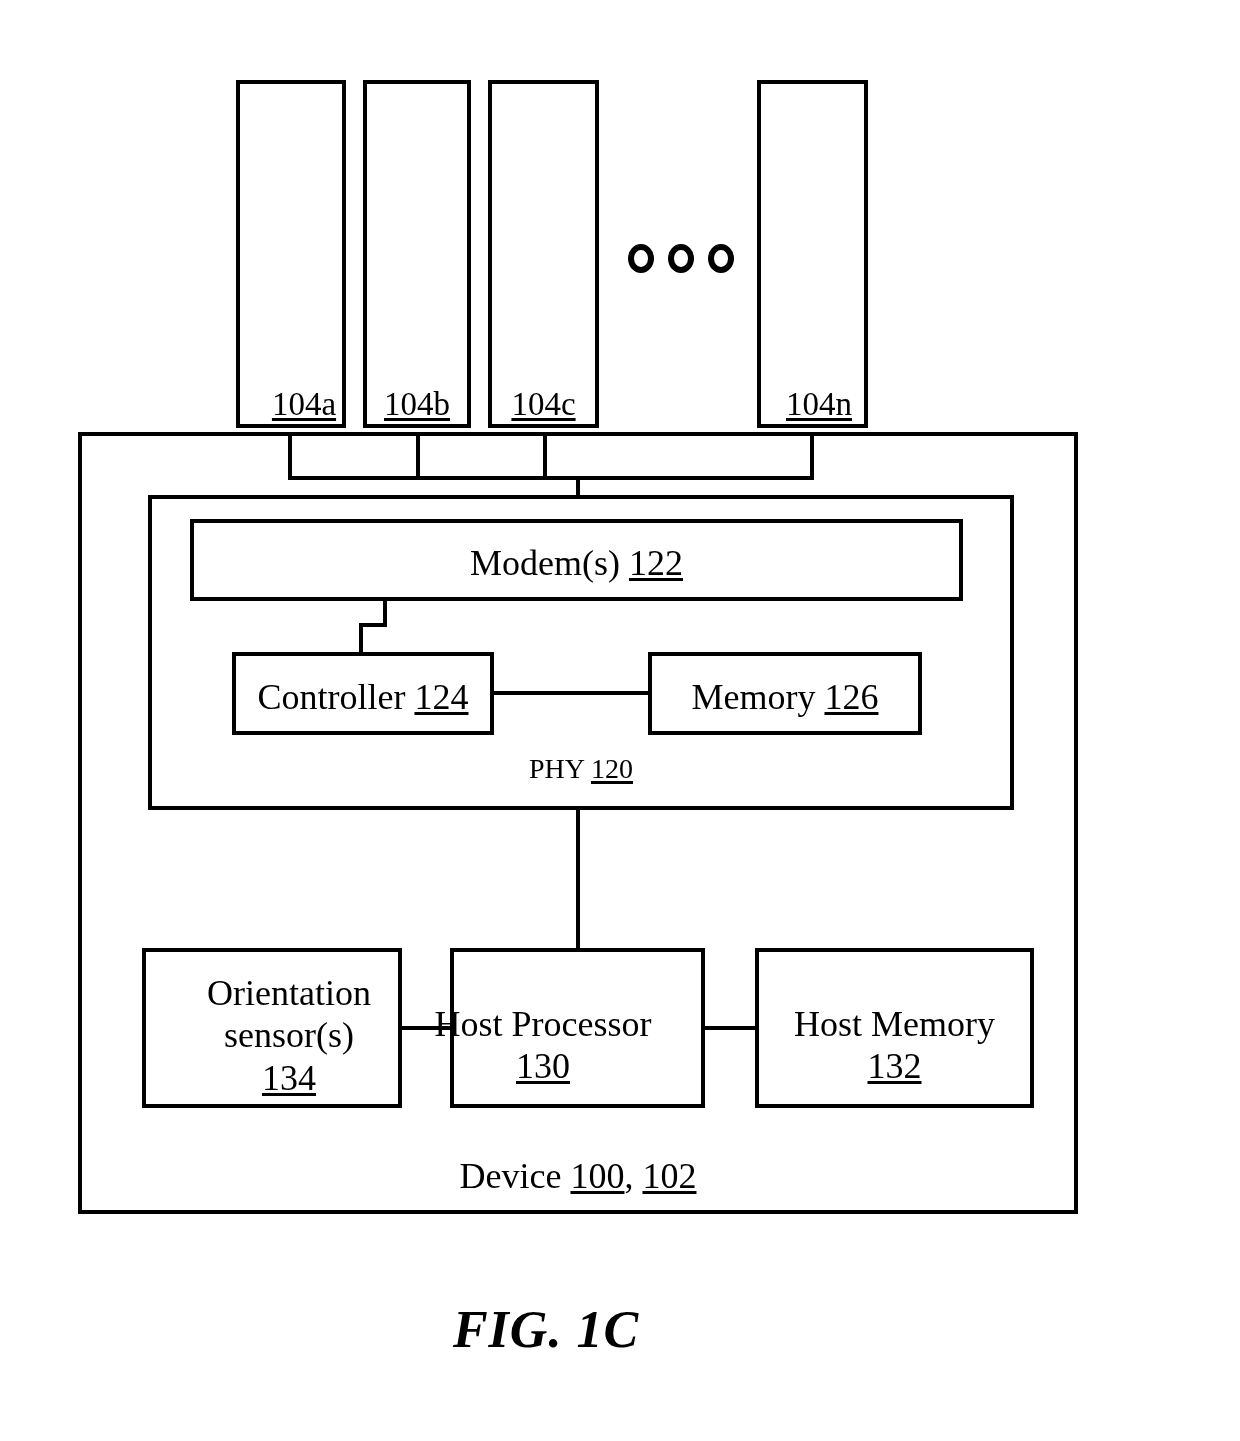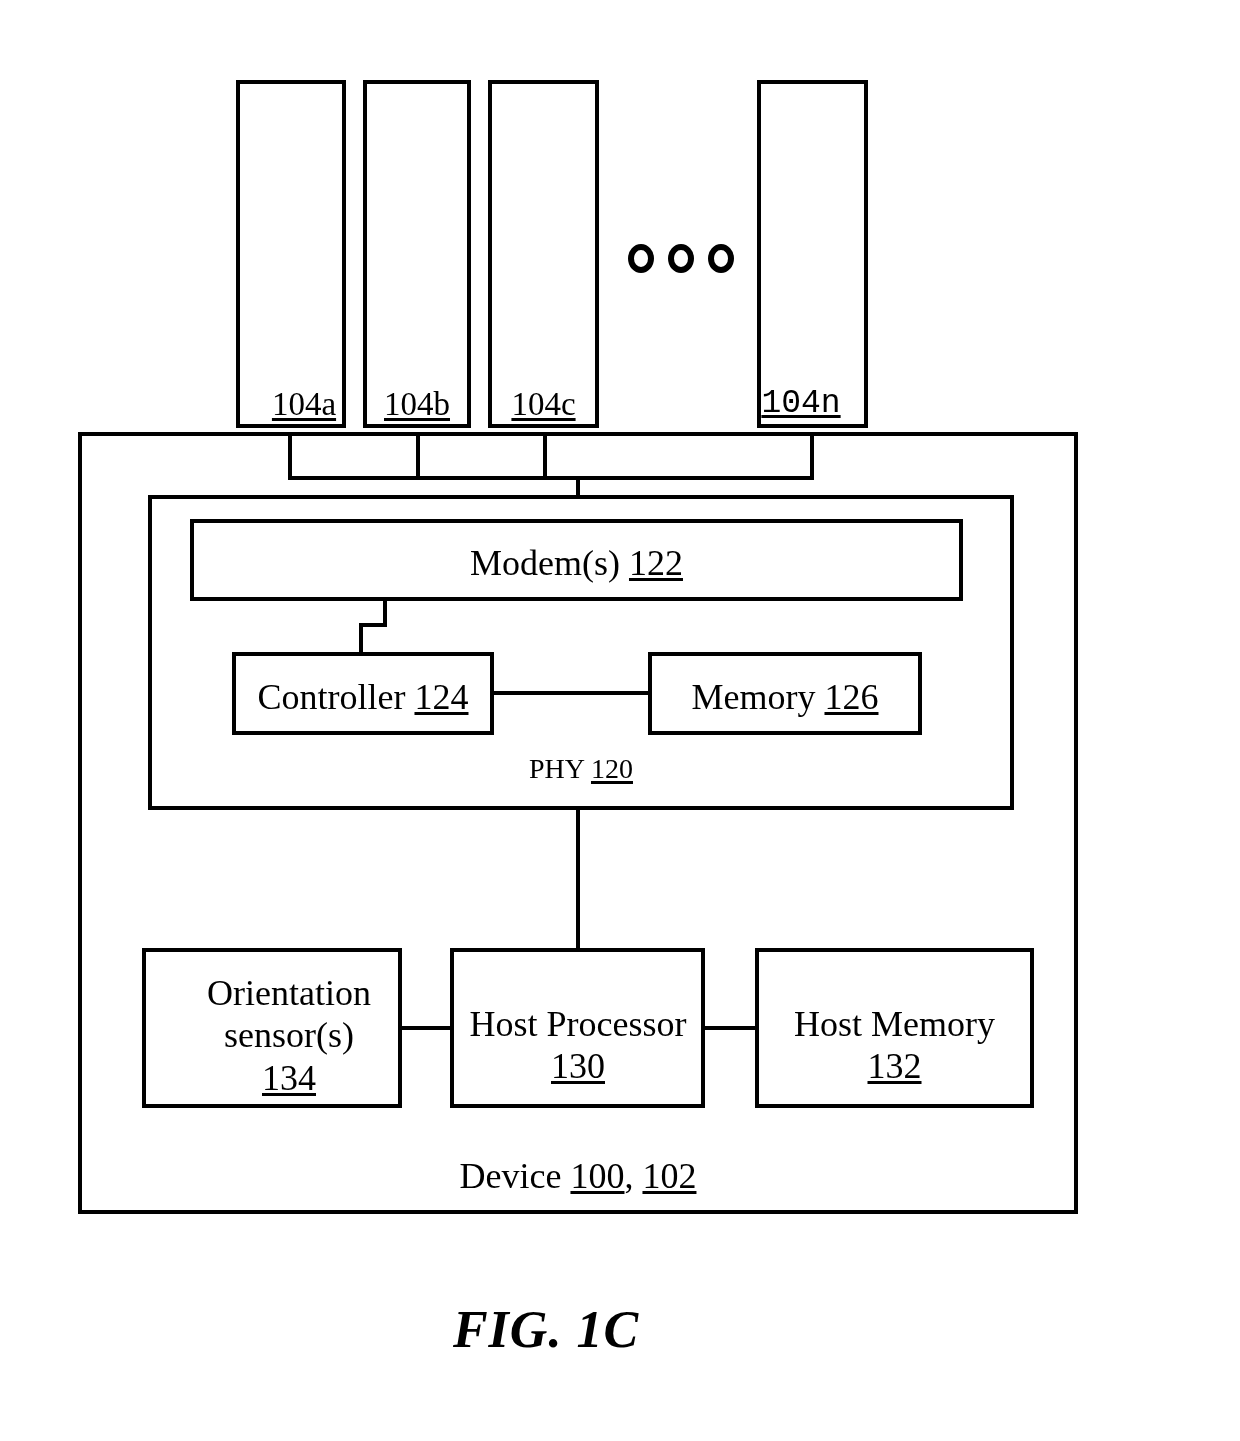--- a/index.html
+++ b/index.html
@@ -81,21 +81,21 @@
   <div class="box" style="left:236px; top:80px; width:110px; height:348px;"></div>
   <div class="lbl ant-label u" style="left:236px; top:385px; width:88px;padding-left:24px;">104a</div>
 
   <div class="box" style="left:363px; top:80px; width:108px; height:348px;"></div>
   <div class="lbl ant-label u" style="left:363px; top:385px; width:108px;">104b</div>
 
   <div class="box" style="left:488px; top:80px; width:111px; height:348px;"></div>
   <div class="lbl ant-label u" style="left:488px; top:385px; width:111px;">104c</div>
 
   <div class="box" style="left:757px; top:80px; width:111px; height:348px;"></div>
-  <div class="lbl ant-label u" style="left:739px; top:385px; width:124px;font-family:Liberation Mono, monospace;">104n</div>
+  <div class="lbl ant-label u" style="left:757px; top:385px; width:124px;">104n</div>
 
   <div class="ring" style="left:628px; top:244px;"></div>
   <div class="ring" style="left:668px; top:244px;"></div>
   <div class="ring" style="left:708px; top:244px;"></div>
 
   <div class="box" style="left:78px; top:432px; width:1000px; height:782px;"></div>
 
   <div class="line-v" style="left:288px; top:432px; height:48px;"></div>
   <div class="line-v" style="left:416px; top:432px; height:48px;"></div>
   <div class="line-v" style="left:543px; top:432px; height:48px;"></div>
@@ -129,21 +129,21 @@
   <div class="box" style="left:142px; top:948px; width:260px; height:160px;"></div>
   <div class="lbl blk-label-2" style="left:159px; top:972px; width:260px;">
     <span>Orientation</span><br>
     <span>sensor(s)</span><br>
     <span class="u">134</span>
   </div>
 
   <div class="line-h" style="left:400px; top:1026px; width:52px;"></div>
 
   <div class="box" style="left:450px; top:948px; width:255px; height:160px;"></div>
-  <div class="lbl blk-label-2" style="left:467px; top:1003px; width:222px;">
+  <div class="lbl blk-label-2" style="left:432px; top:1003px; width:222px;">
     <span>Host Processor</span><br>
     <span class="u">130</span>
   </div>
 
   <div class="line-h" style="left:703px; top:1026px; width:54px;"></div>
 
   <div class="box" style="left:755px; top:948px; width:279px; height:160px;"></div>
   <div class="lbl blk-label-2" style="left:755px; top:1003px; width:279px;">
     <span>Host Memory</span><br>
     <span class="u">132</span>

